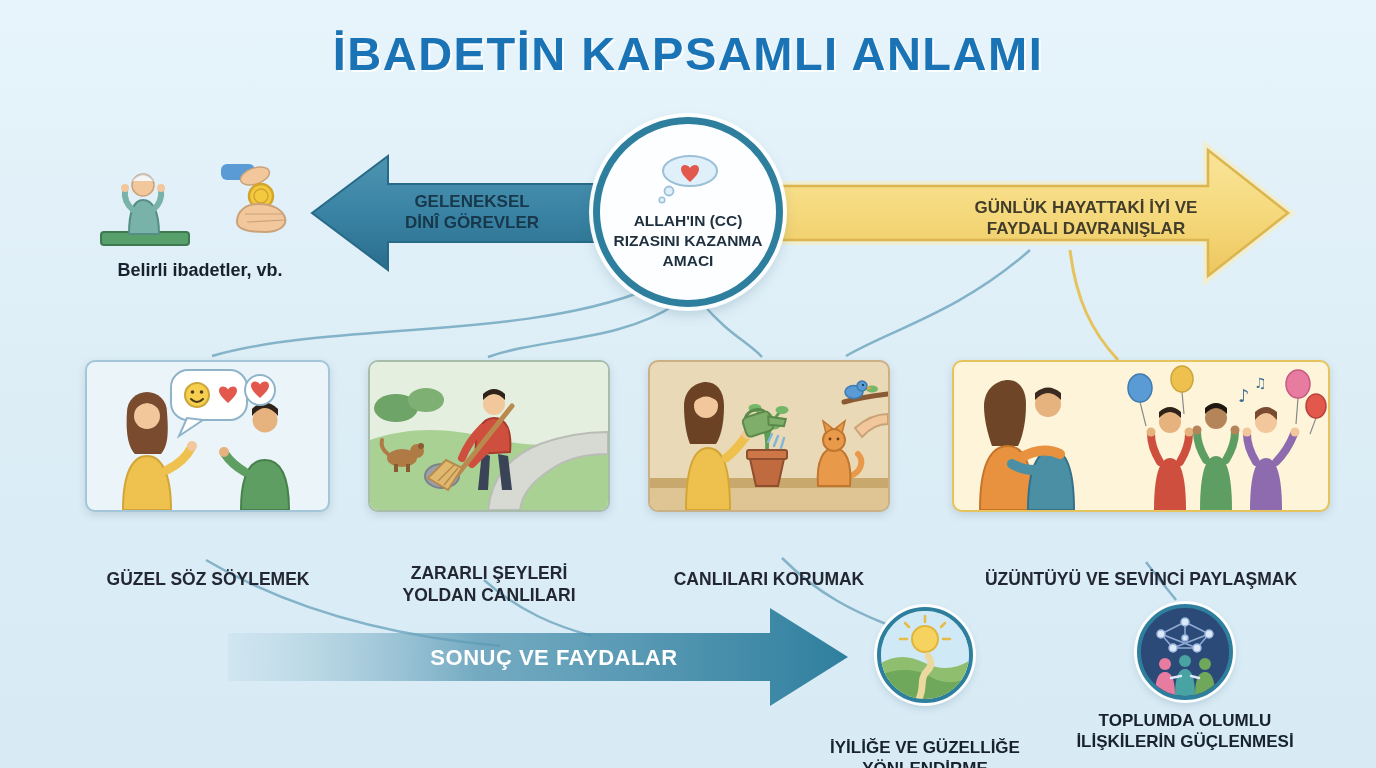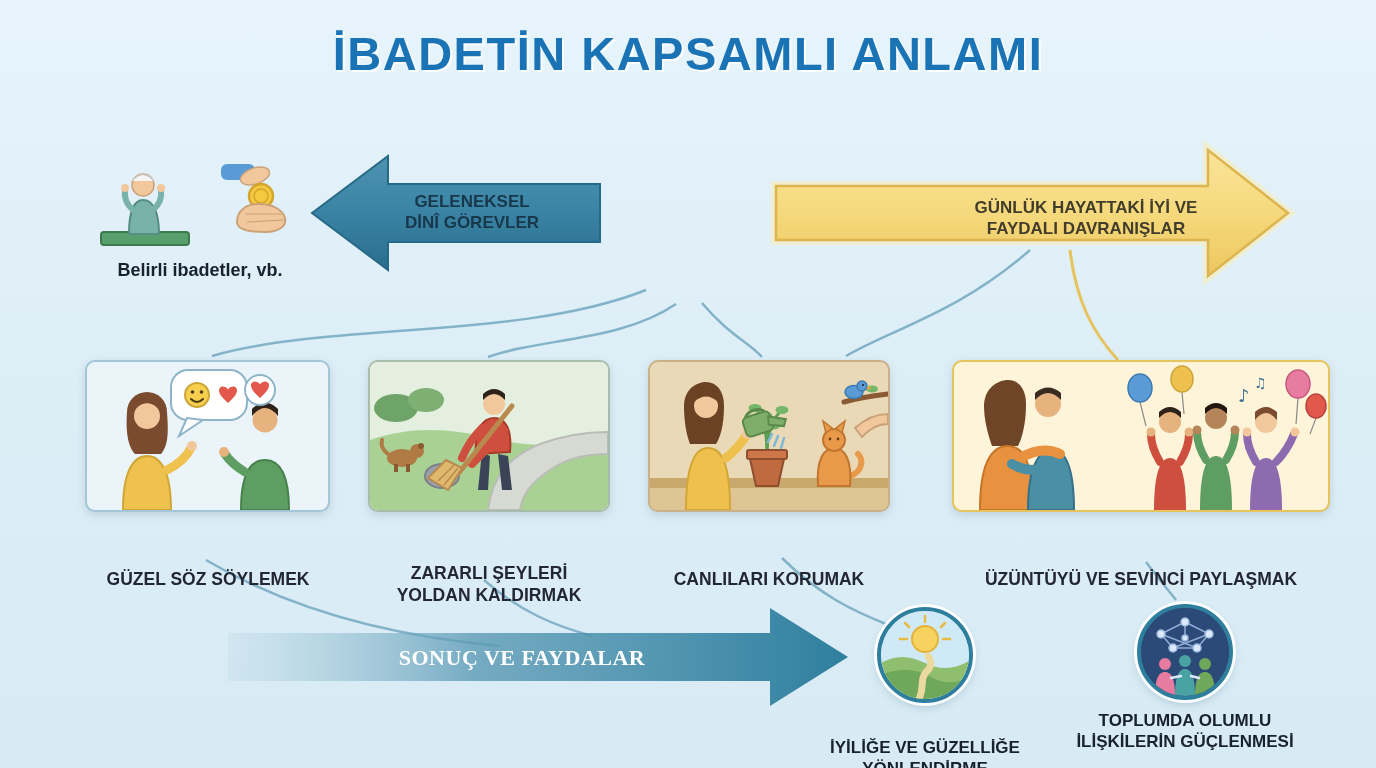--- a/index.html
+++ b/index.html
@@ -29,22 +29,22 @@
   #card1{left:85px;width:245px;background:#eaf4f9;border:2px solid #a3c6d8;}
   #card2{left:368px;width:242px;background:#e4efe0;border:2px solid #a8bcab;}
   #card3{left:648px;width:242px;background:#ead9b6;border:2px solid #c9b086;}
   #card4{left:952px;width:378px;background:#fdf4da;border:2px solid #e6c35c;}
   .caption{position:absolute;text-align:center;font-weight:700;color:#232733;font-size:17.5px;
     line-height:1.25;white-space:pre-line;z-index:3;margin-top:35px;}
   #cap1{left:58px;top:534px;width:300px;}
   #cap2{left:354px;top:528px;width:270px;}
   #cap3{left:634px;top:534px;width:270px;}
   #cap4{left:938px;top:534px;width:406px;text-align:center;}
-  .results-label{left:292px;top:640px;width:460px;height:36px;display:flex;align-items:center;
-    justify-content:center;color:#ffffff;font-size:22px;font-weight:700;letter-spacing:.5px;z-index:3;font-family:Liberation Serif, serif;}
+  .results-label{left:324px;top:640px;width:460px;height:36px;display:flex;align-items:center;
+    justify-content:center;color:#ffffff;font-size:22px;font-weight:700;letter-spacing:.5px;z-index:3;}
   .outcome-circle{position:absolute;width:96px;height:96px;border-radius:50%;
     border:4px solid #2e7f9e;box-sizing:border-box;overflow:hidden;z-index:3;
     box-shadow:0 0 0 3px rgba(255,255,255,.95),0 4px 10px rgba(40,90,115,.25);}
   #out1{left:877px;top:607px;background:#cfe9f6;}
   #out2{left:1137px;top:604px;background:#2c4a78;}
   .outcome-caption{position:absolute;text-align:center;font-weight:700;font-size:17px;
     color:#18212e;line-height:1.25;white-space:pre-line;z-index:3;}
   #ocap1{left:815px;top:726px;width:220px;margin-top:11px;}
   #ocap2{left:1040px;top:710px;width:290px;}
 </style>
@@ -87,20 +87,31 @@
     <path d="M312 213 L388 156 L388 184 L600 184 L600 242 L388 242 L388 270 Z" fill="url(#tealArrow)" stroke="#276a87" stroke-width="2"></path>
 
     <path d="M776 186 L1208 186 L1208 150 L1288 213 L1208 276 L1208 240 L776 240 Z" fill="none" stroke="#f9ecb8" stroke-width="10" opacity="0.6"></path>
     <path d="M776 186 L1208 186 L1208 150 L1288 213 L1208 276 L1208 240 L776 240 Z" fill="url(#goldArrow)" stroke="#dcb54e" stroke-width="2.5"></path>
 
     <path d="M228 633 L770 633 L770 608 L848 657 L770 706 L770 681 L228 681 Z" fill="url(#fadeTeal)"></path>
   </svg>
 
   <div class="abs title">İBADETİN KAPSAMLI ANLAMI</div>
 
+  <div class="abs hub">
+    <svg width="66" height="54" viewBox="0 0 66 54">
+      <ellipse cx="35" cy="18" rx="27" ry="15" fill="#dff0fa" stroke="#9cc0d8" stroke-width="2"></ellipse>
+      <path d="M35 29 C 28 23 26 19 26 16 C 26 11.5 32 10.5 35 15 C 38 10.5 44 11.5 44 16 C 44 19 42 23 35 29 Z" fill="#e2584d"></path>
+      <circle cx="14" cy="38" r="4.5" fill="#dff0fa" stroke="#9cc0d8" stroke-width="1.8"></circle>
+      <circle cx="7" cy="47" r="2.8" fill="#dff0fa" stroke="#9cc0d8" stroke-width="1.5"></circle>
+    </svg>
+    <div class="hub-label">ALLAH'IN (CC)
+RIZASINI KAZANMA
+AMACI</div>
+  </div>
 
   <div class="abs arrow-label left-arrow-label">GELENEKSEL
 DİNÎ GÖREVLER</div>
   <div class="abs arrow-label right-arrow-label">GÜNLÜK HAYATTAKİ İYİ VE
 FAYDALI DAVRANIŞLAR</div>
 
   <div class="abs left-illus">
     <svg width="220" height="96" viewBox="0 0 220 96">
       <g>
         <rect x="6" y="76" width="88" height="13" rx="3" fill="#57a06b" stroke="#3e7a4f" stroke-width="2"></rect>
@@ -288,21 +299,21 @@
       </g>
       <g fill="#3f6f8f" font-family="DejaVu Sans, sans-serif">
         <text x="284" y="40" font-size="18">♪</text>
         <text x="300" y="26" font-size="14">♫</text>
       </g>
     </svg>
   </div>
 
   <div class="caption" id="cap1">GÜZEL SÖZ SÖYLEMEK</div>
   <div class="caption" id="cap2">ZARARLI ŞEYLERİ
-YOLDAN KALDIRMAK</div>
+YOLDAN CANLILARI</div>
   <div class="caption" id="cap3">CANLILARI KORUMAK</div>
   <div class="caption" id="cap4">ÜZÜNTÜYÜ VE SEVİNCİ PAYLAŞMAK</div>
 
   <div class="abs results-label">SONUÇ VE FAYDALAR</div>
 
   <div class="outcome-circle" id="out1">
     <svg width="88" height="88" viewBox="0 0 88 88">
       <rect width="88" height="88" fill="#cfe9f6"></rect>
       <g stroke="#e8bb45" stroke-width="2.5" stroke-linecap="round">
         <line x1="44" y1="5" x2="44" y2="11"></line>

